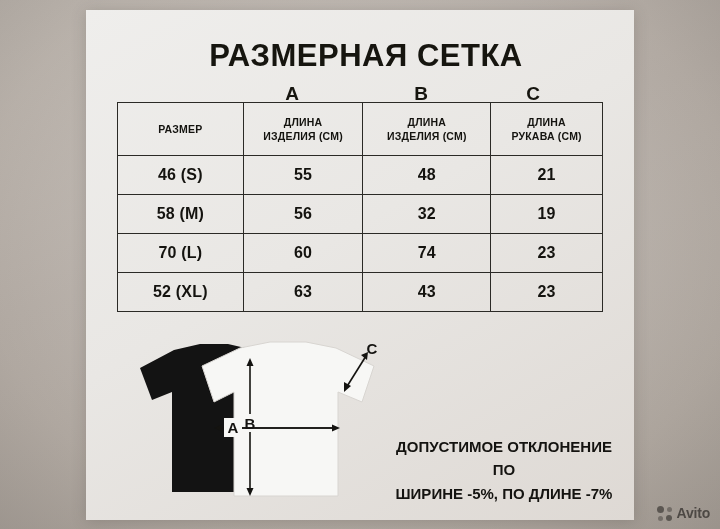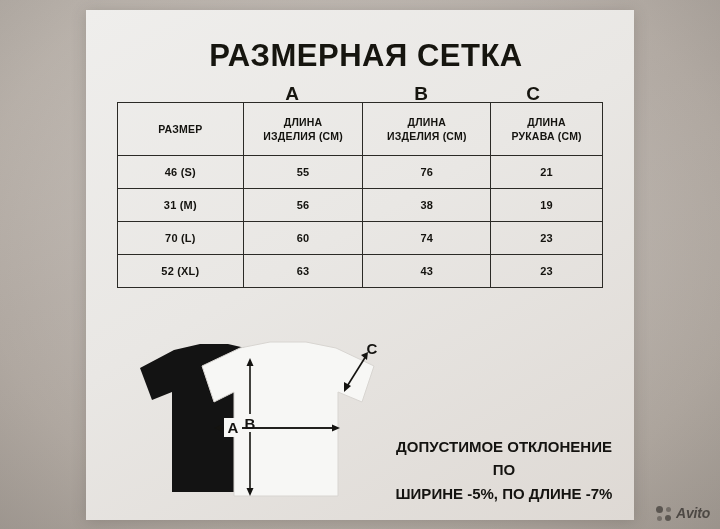--- a/index.html
+++ b/index.html
@@ -79,21 +79,21 @@
     color: #14130f;
     font-weight: bold;
   }
   table.size-table th {
     font-size: 10.5px;
     line-height: 1.35;
     padding: 12px 2px;
     letter-spacing: 0.2px;
   }
   table.size-table td {
-    font-size: 11px;
+    font-size: 16px;
     padding: 10px 2px;
     letter-spacing: 0.2px;
   }
   table.size-table col.c0 { width: 126px; }
   table.size-table col.c1 { width: 120px; }
   table.size-table col.c2 { width: 128px; }
   table.size-table col.c3 { width: 112px; }
 
   .tees {
     position: absolute;
@@ -114,21 +114,20 @@
     line-height: 1.55;
   }
   .avito {
     position: absolute;
     right: 10px;
     bottom: 8px;
     display: flex;
     align-items: center;
     gap: 5px;
     opacity: 0.85;
-    font-style: italic;
   }
   .avito-dots {
     position: relative;
     width: 15px;
     height: 15px;
   }
   .avito-dots i {
     position: absolute;
     border-radius: 50%;
     display: block;
@@ -181,27 +180,27 @@
           <th>
             <span>ДЛИНА</span><br>
             <span>РУКАВА (СМ)</span>
           </th>
         </tr>
       </thead>
       <tbody>
         <tr>
           <td>46 (S)</td>
           <td>55</td>
-          <td>76</td>
+          <td>48</td>
           <td>21</td>
         </tr>
         <tr>
-          <td>31 (M)</td>
+          <td>58 (M)</td>
           <td>56</td>
-          <td>38</td>
+          <td>32</td>
           <td>19</td>
         </tr>
         <tr>
           <td>70 (L)</td>
           <td>60</td>
           <td>74</td>
           <td>23</td>
         </tr>
         <tr>
           <td>52 (XL)</td>

